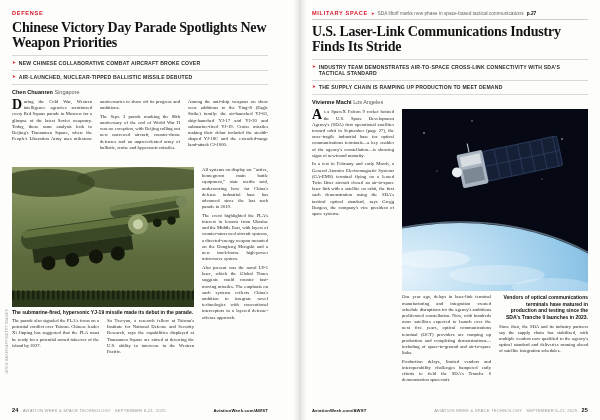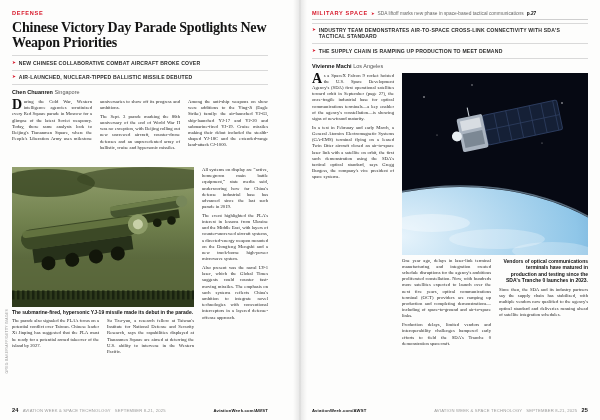--- a/index.html
+++ b/index.html
@@ -163,20 +163,21 @@
 
   <section class="page">
     <div class="topstrip">
       <span class="kicker">MILITARY SPACE</span>
       <span class="arrow">➤</span>
       <span class="teaser">SDA liftoff marks new phase in space-based tactical communications</span>
       <span class="teaser-page">p.27</span>
     </div>
     <div class="striprule"></div>
 
+    <h1 class="headline">U.S. Laser-Link Communications Industry Finds Its Stride</h1>
 
     <div class="rule"></div>
     <div class="bullet">
       <span class="arrow">➤</span>
       <span class="btext">INDUSTRY TEAM DEMONSTRATES AIR-TO-SPACE CROSS-LINK CONNECTIVITY WITH SDA'S TACTICAL STANDARD</span>
     </div>
     <div class="rule"></div>
     <div class="bullet">
       <span class="arrow">➤</span>
       <span class="btext">THE SUPPLY CHAIN IS RAMPING UP PRODUCTION TO MEET DEMAND</span>

